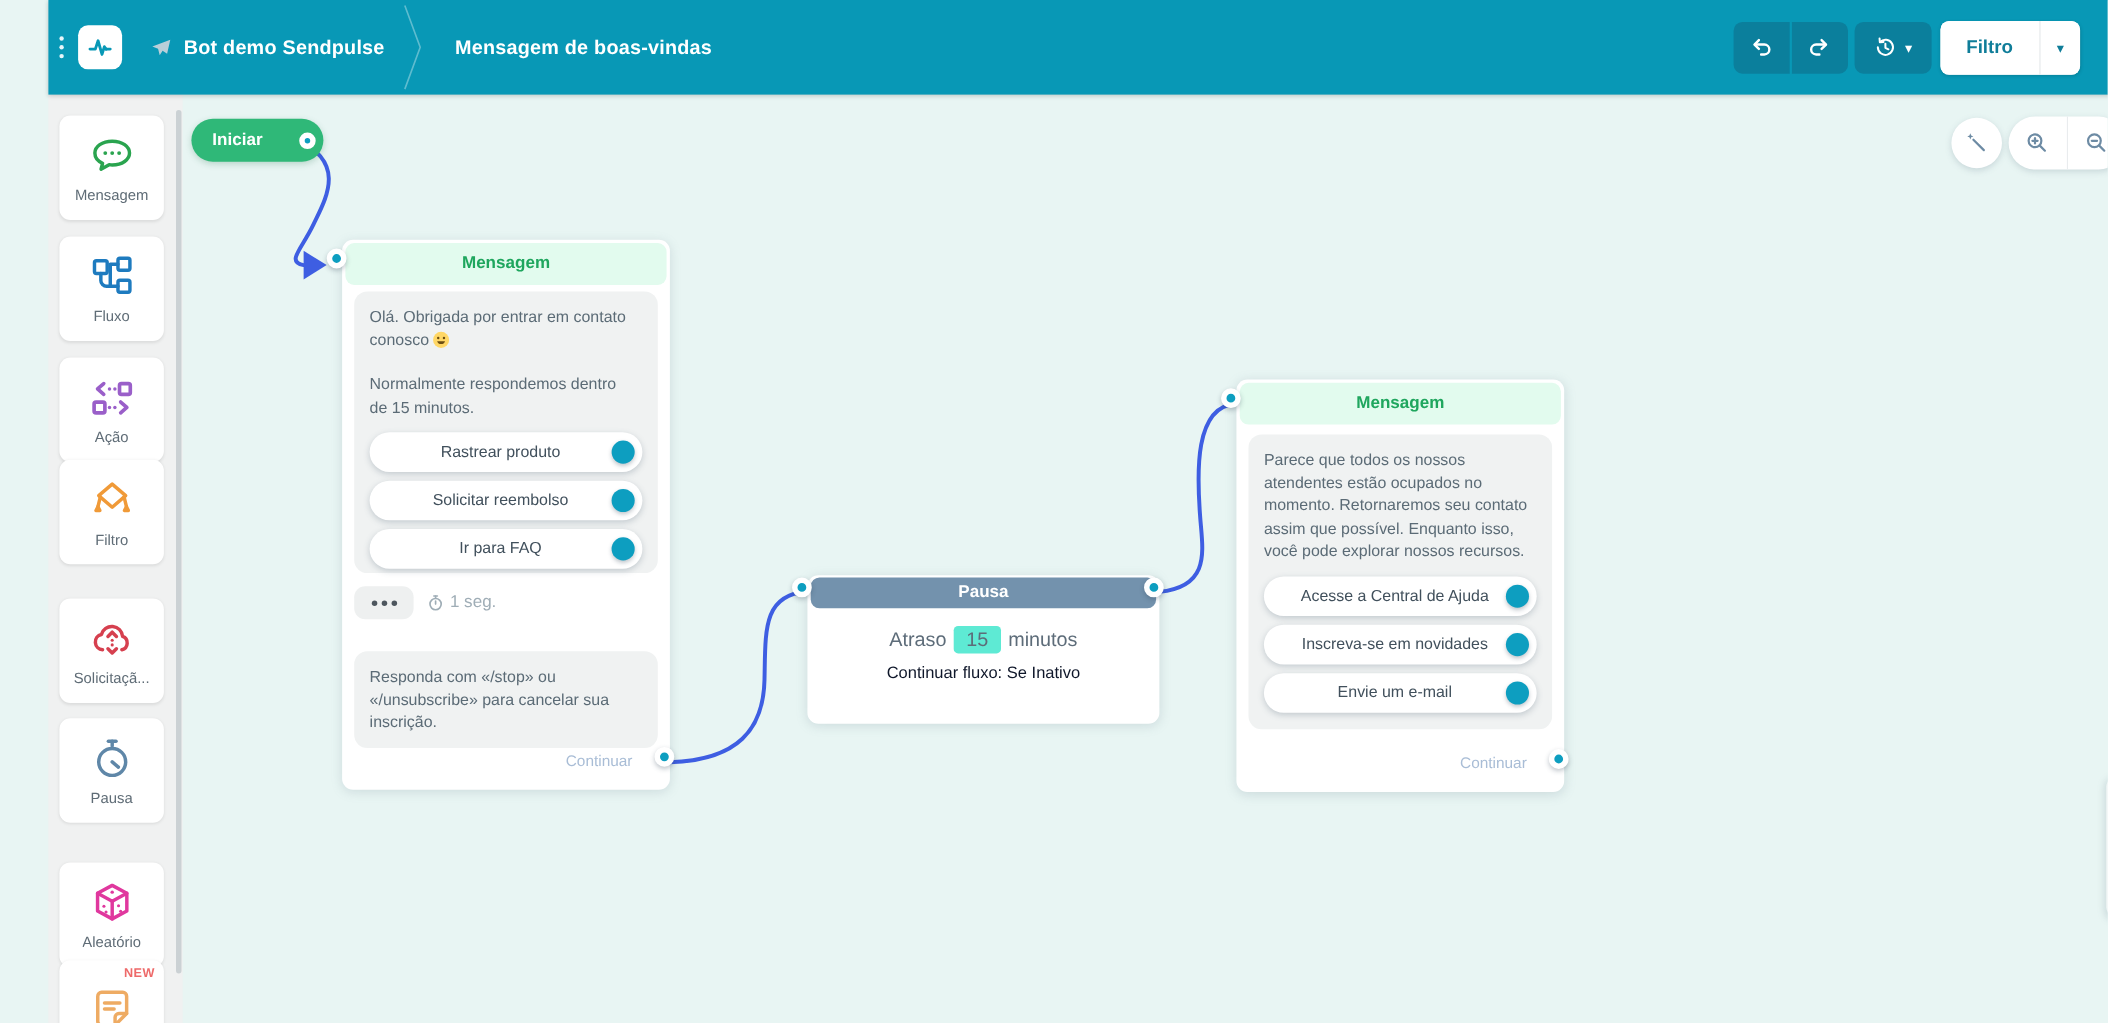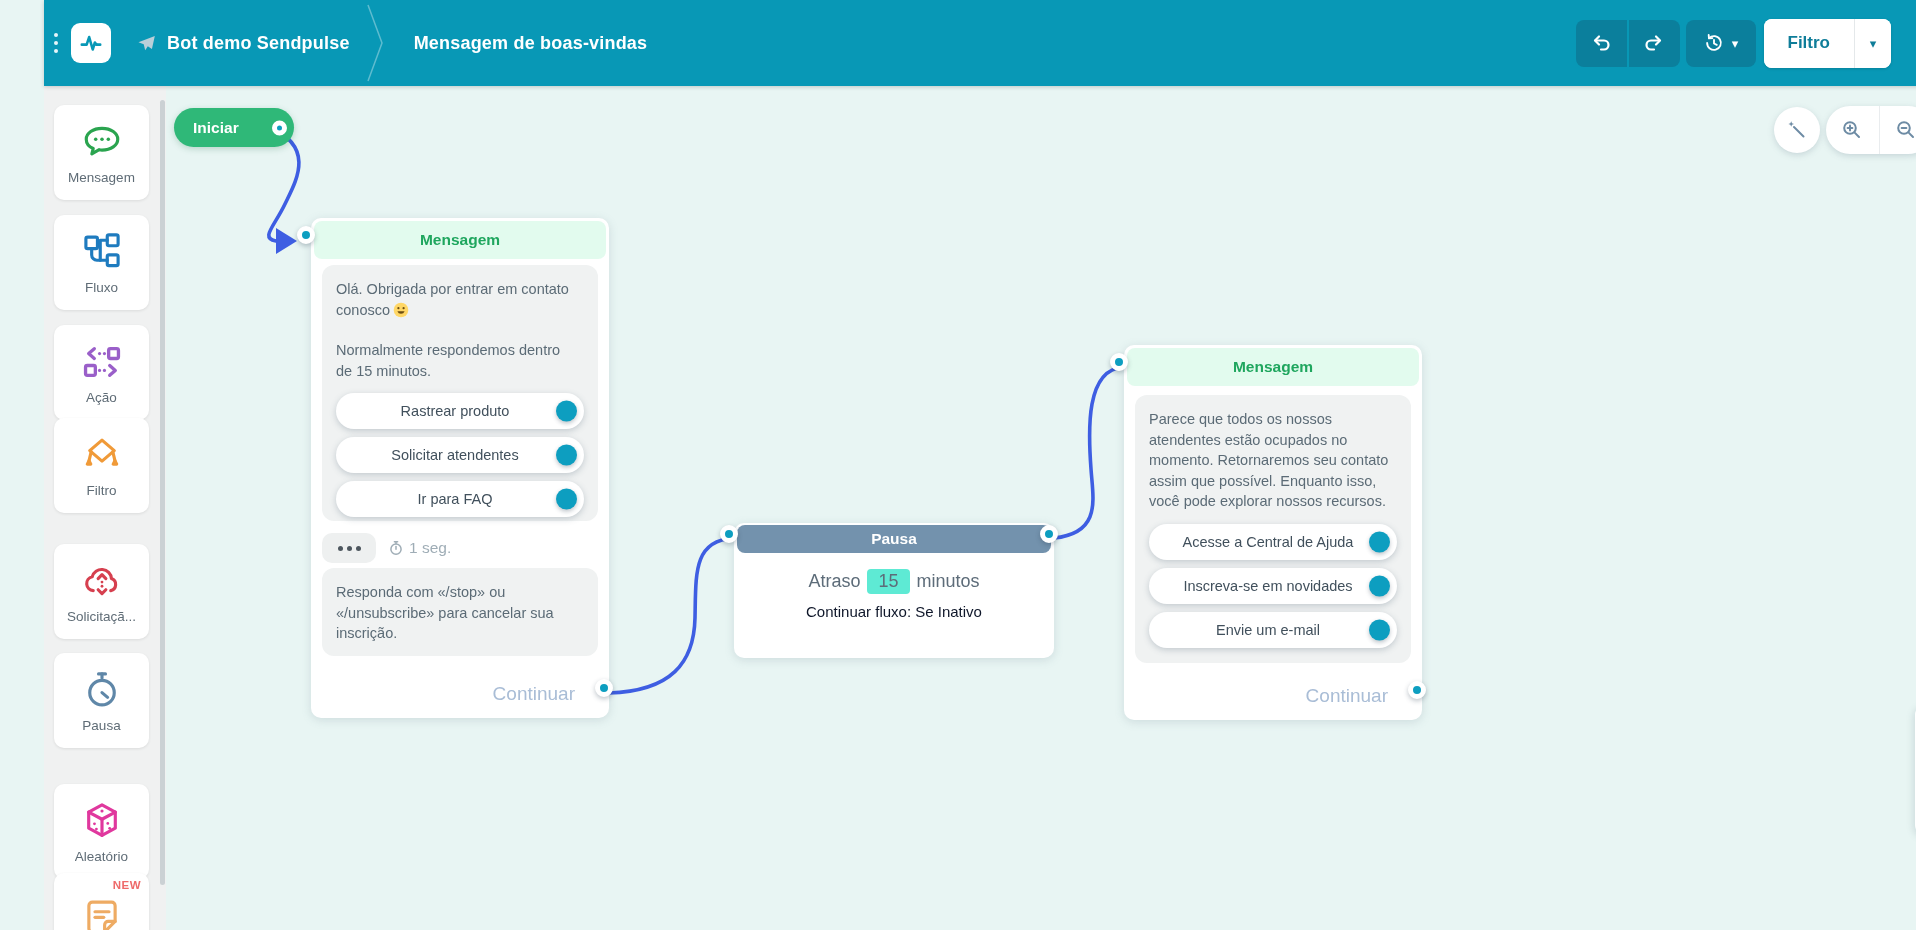--- a/index.html
+++ b/index.html
@@ -86,21 +86,21 @@
   .btnport { position:absolute; right:7px; top:50%; transform:translateY(-50%); width:21px;
              height:21px; border-radius:50%; background:#0d9ec0;
              box-shadow:0 2px 4px rgba(40,60,80,.30); cursor:crosshair; }
 
   .chip-row { position:absolute; left:11px; display:flex; align-items:center; gap:12px; }
   .typing-chip { width:54px; height:30px; background:#eef0f0; border-radius:10px; display:flex;
                  align-items:center; justify-content:center; gap:4px; cursor:pointer; }
   .typing-chip i { width:5px; height:5px; border-radius:50%; background:#4d565e; }
   .delay-txt { display:flex; align-items:center; gap:5px; color:#9fadb6; font-size:15.5px; }
 
-  .cont-label { position:absolute; color:#a9bdd6; font-size:19px; }
+  .cont-label { position:absolute; color:#a9bdd6; font-size:14px; }
 
   .pause-body { position:absolute; top:46px; left:0; right:0; text-align:center; }
   .pause-delay { font-size:18px; color:#5d6c79; }
   .delay-box { display:inline-block; background:#5eead4; border-radius:4px; padding:2px 11px;
                margin:0 7px; color:#5d6c79; }
   .pause-cond { margin-top:9px; font-size:15px; color:#0f172a; }
 
   .ctl-circle { position:absolute; width:46px; height:46px; background:#fff; border-radius:50%;
                 box-shadow:0 2px 6px rgba(100,125,140,.25); display:flex; align-items:center;
                 justify-content:center; cursor:pointer; z-index:10; }
@@ -304,21 +304,21 @@
               <circle cx="5.4" cy="6.2" r="1.1" fill="#6b4d12"></circle>
               <circle cx="10.6" cy="6.2" r="1.1" fill="#6b4d12"></circle>
               <path d="M4.4 9.2 a3.8 3.8 0 0 0 7.2 0 z" fill="#6b4d12"></path>
             </svg></p>
         <p style="max-width:236px; margin-top:20px;">Normalmente respondemos dentro de 15 minutos.</p>
         <div class="pill-btn" style="margin-top:12px;">
           <span>Rastrear produto</span>
           <span class="btnport"></span>
         </div>
         <div class="pill-btn">
-          <span>Solicitar atendentes</span>
+          <span>Solicitar reembolso</span>
           <span class="btnport"></span>
         </div>
         <div class="pill-btn">
           <span>Ir para FAQ</span>
           <span class="btnport"></span>
         </div>
       </div>
 
       <div class="chip-row" style="top:315px;text-align:center;">
         <div class="typing-chip">
@@ -330,21 +330,21 @@
           <svg width="16" height="16" viewBox="0 0 16 16" fill="none" stroke="#9fadb6" stroke-width="1.5" stroke-linecap="round">
             <circle cx="8" cy="9.2" r="5.1"></circle>
               <line x1="6.4" y1="1.8" x2="9.6" y2="1.8"></line>
               <line x1="8" y1="1.8" x2="8" y2="3.6"></line>
               <line x1="8" y1="9.2" x2="8" y2="6.4"></line>
           </svg>
           <span>1 seg.</span>
         </div>
       </div>
 
-      <div class="bubble" style="top:350px; height:88px;">
+      <div class="bubble" style="top:374px; height:88px;">
         <p style="max-width:242px;">Responda com «/stop» ou «/unsubscribe» para cancelar sua inscrição.</p>
       </div>
 
       <span class="cont-label" style="right:34px; top:465px;">Continuar</span>
       <span class="bigport" style="left:284px; top:461px;"></span>
     </div>
 
     <div class="node" style="left:568px; top:437px; width:320px; height:135px;">
       <div class="node-band band-pause">
         <span class="node-title">Pausa</span>

